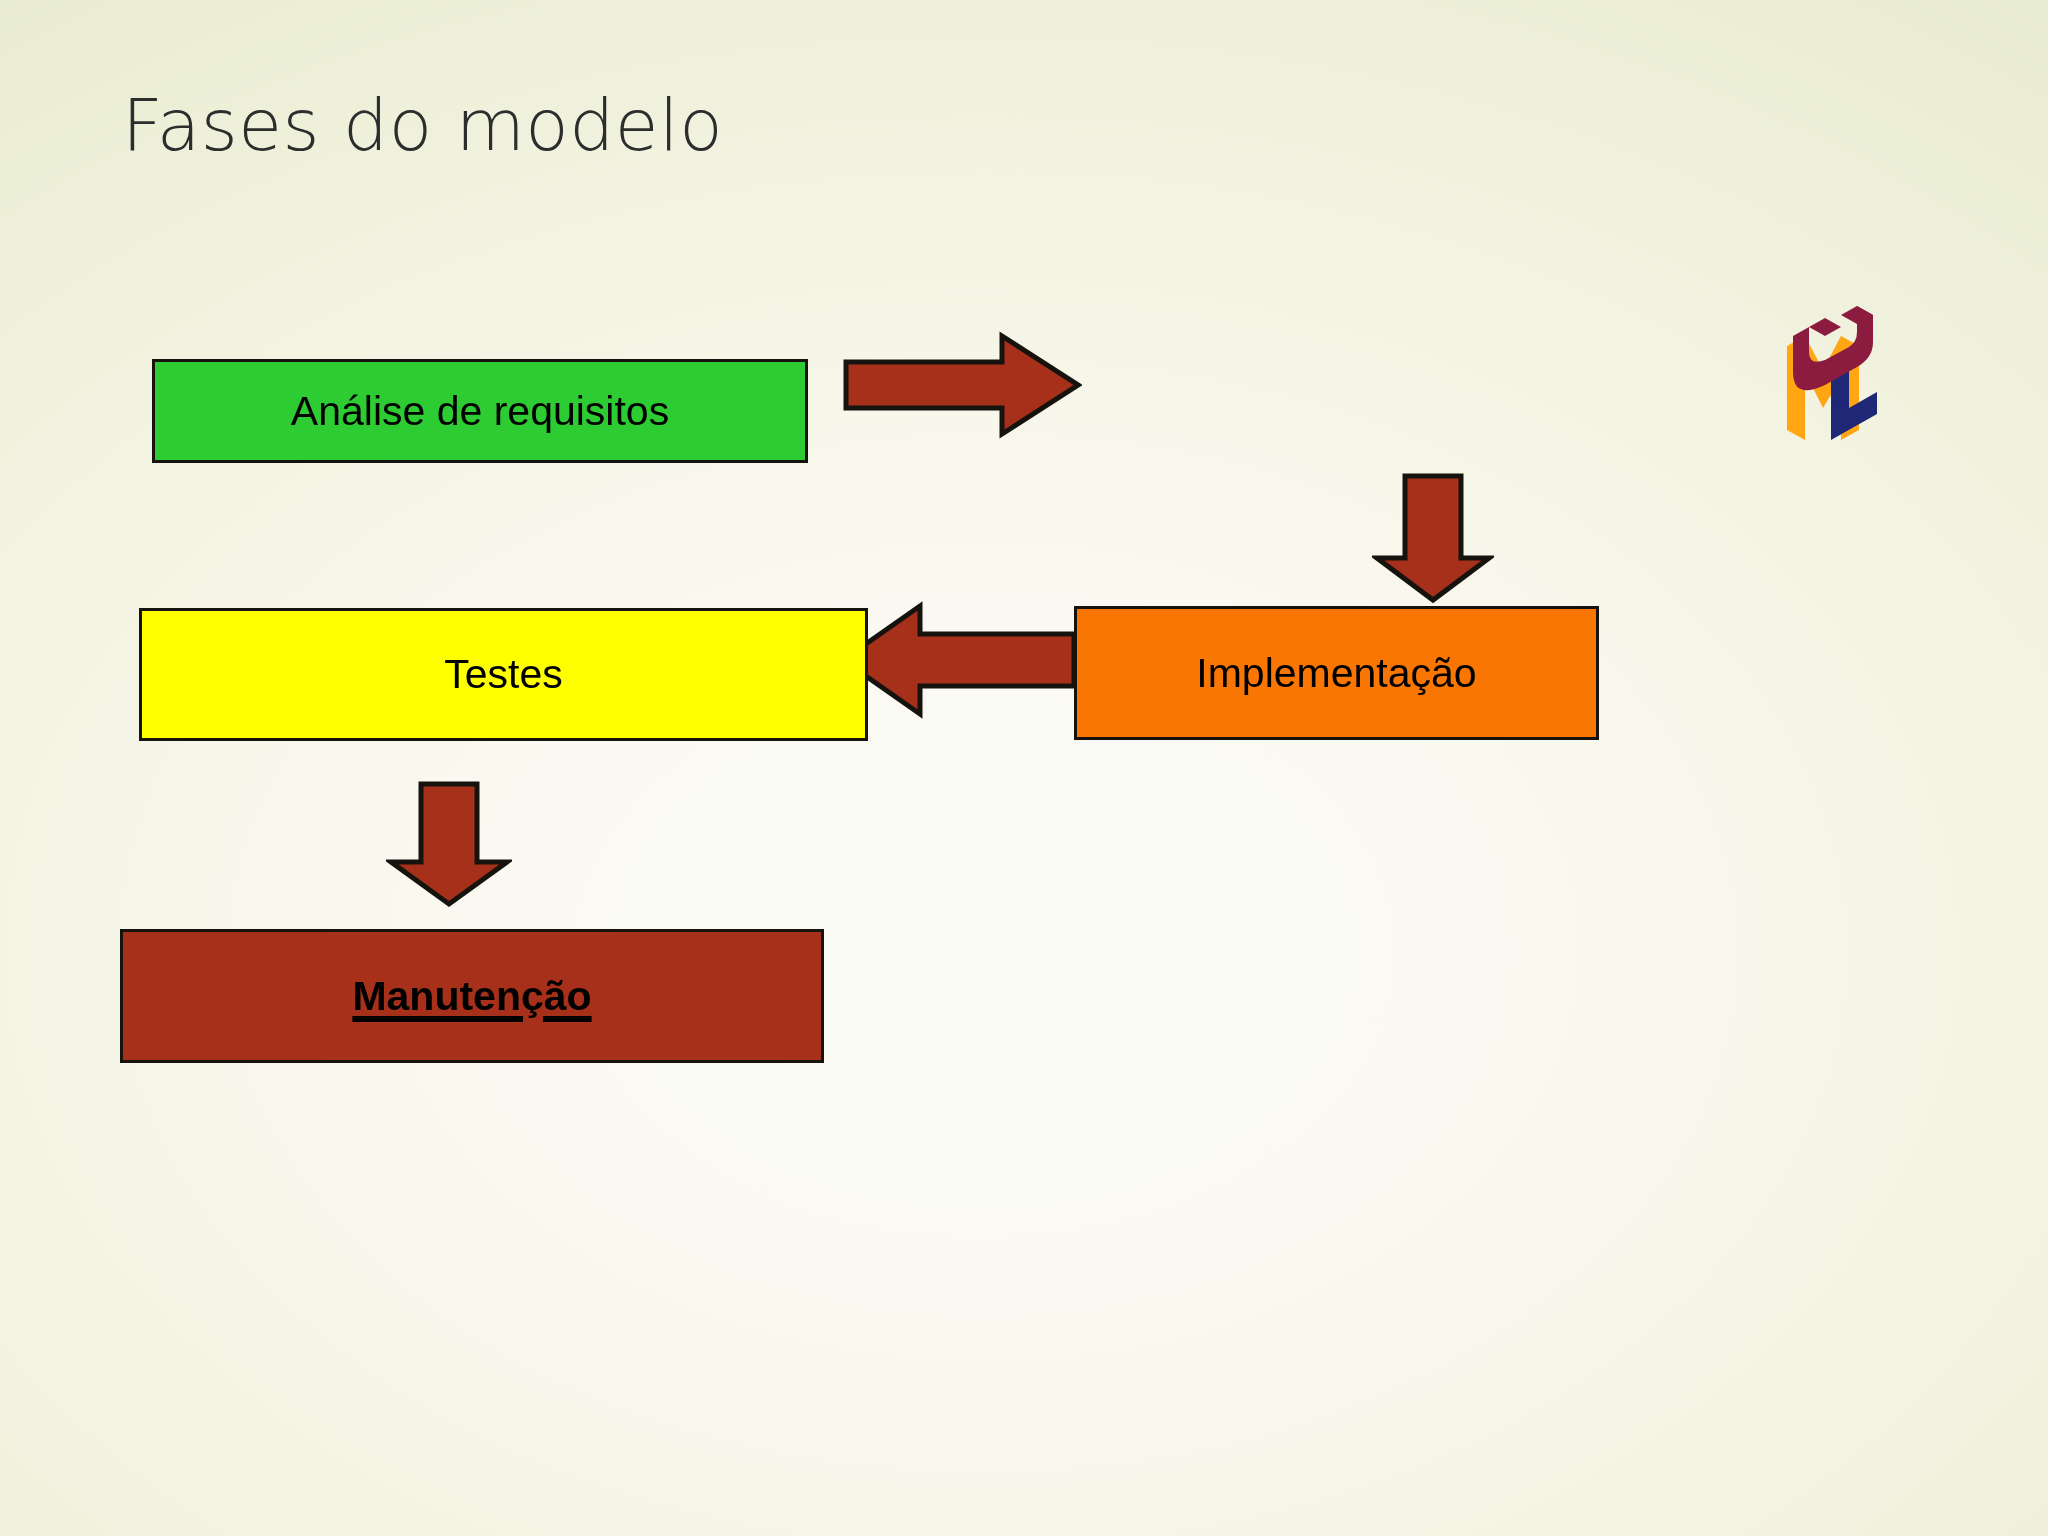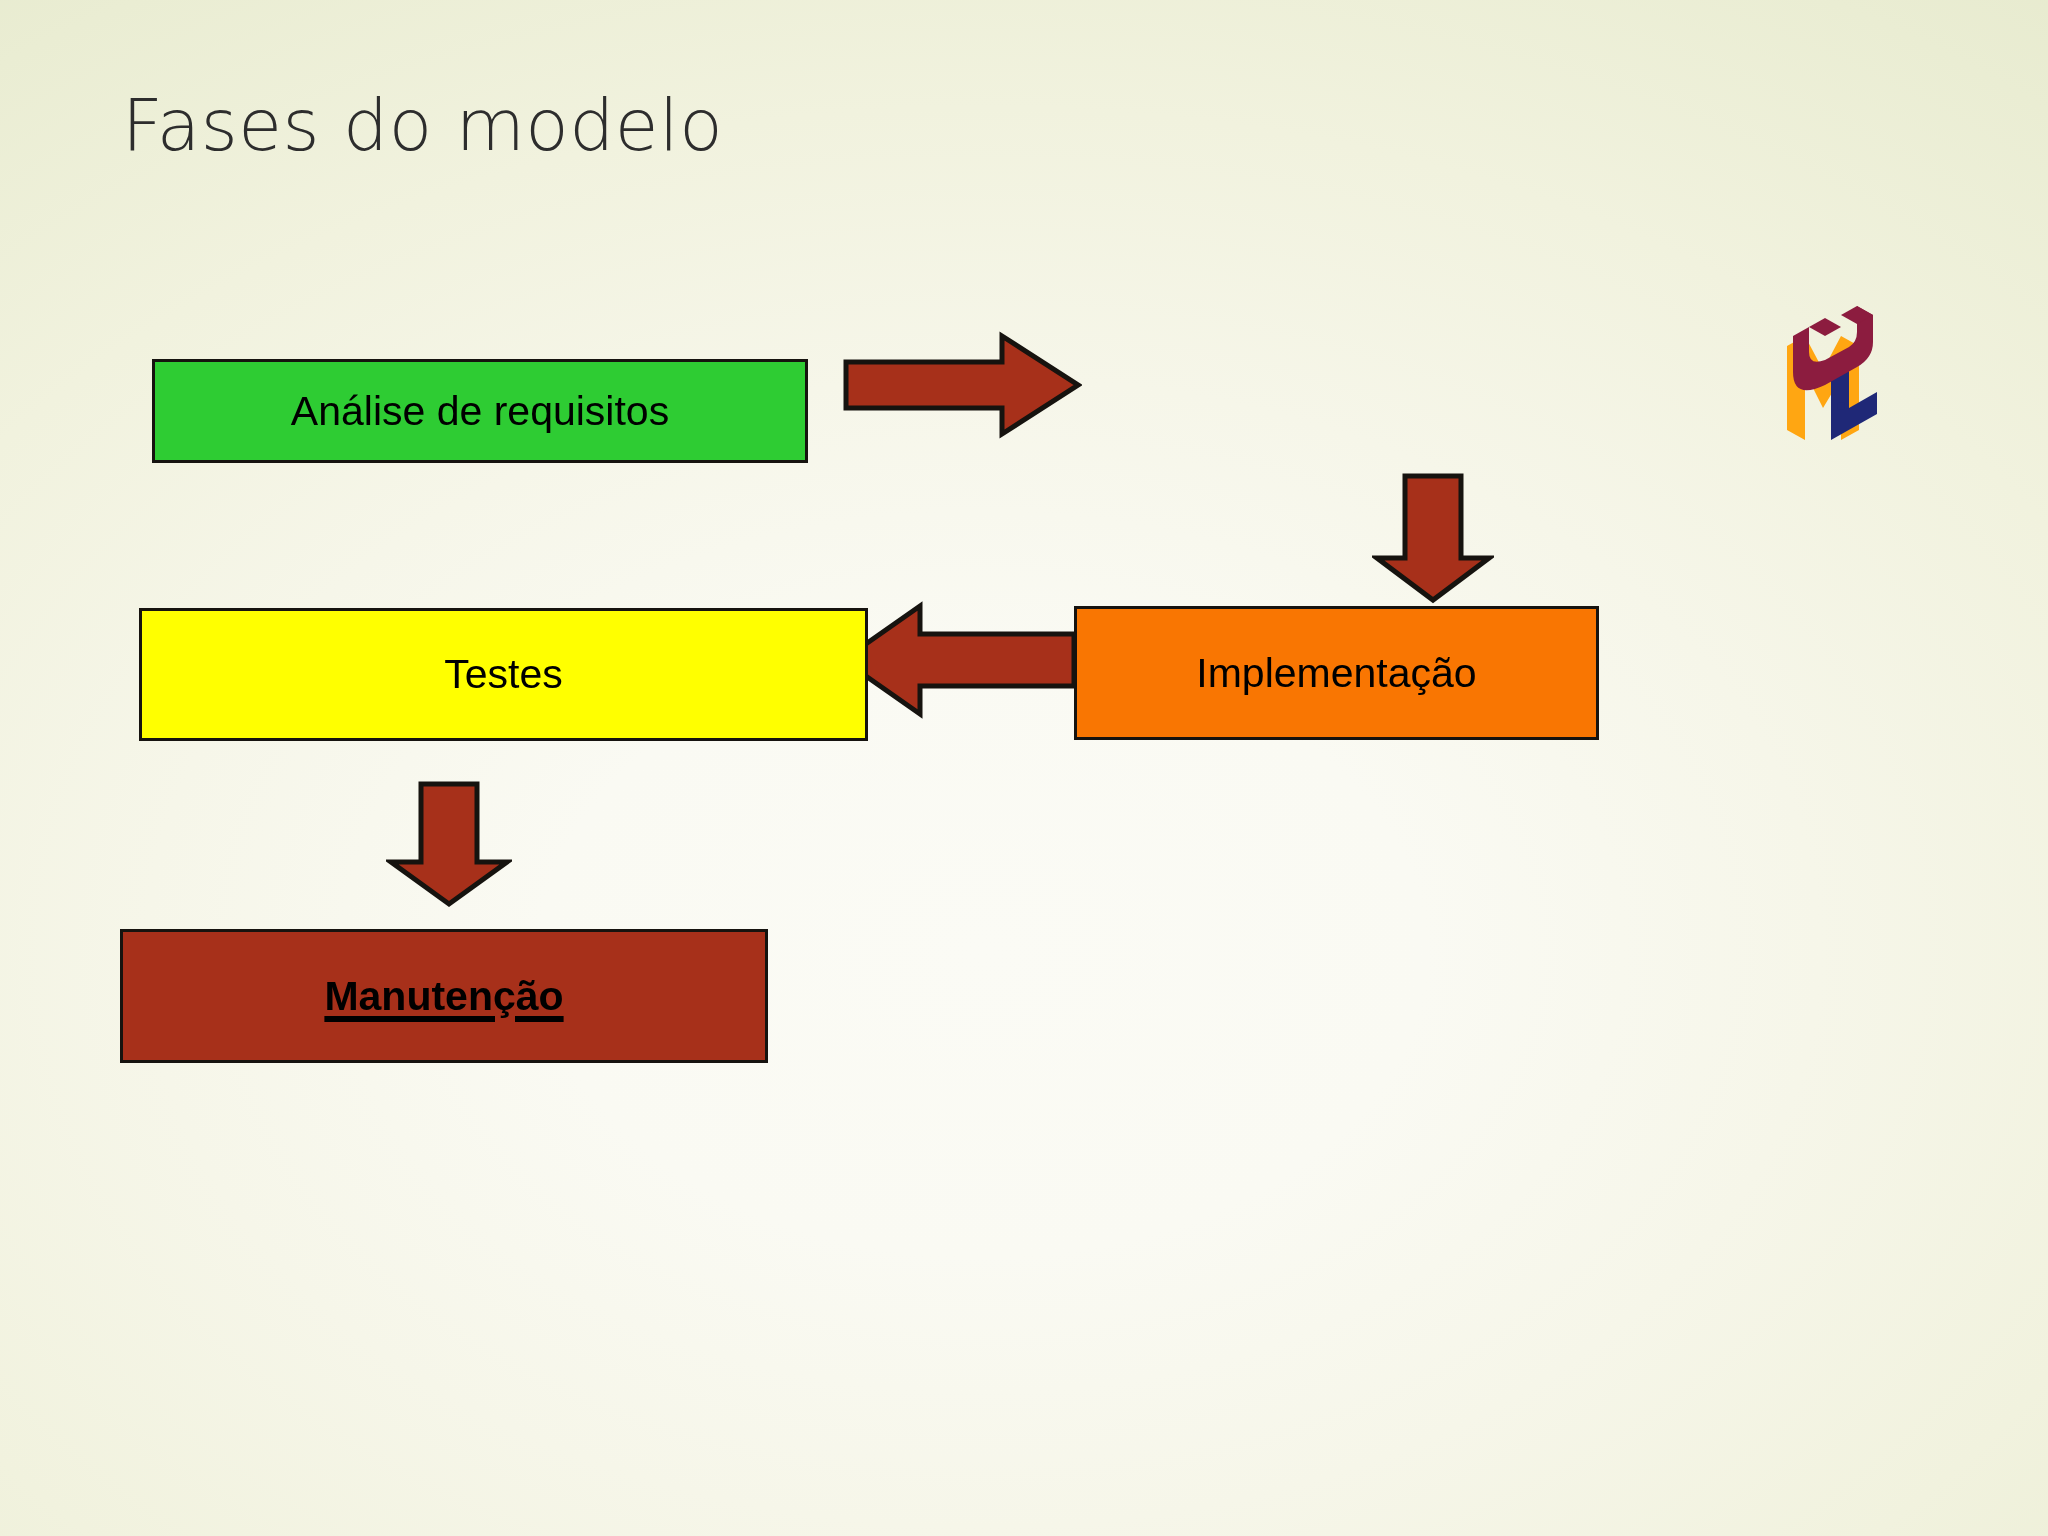--- a/index.html
+++ b/index.html
@@ -84,21 +84,21 @@
     left: 139px;
     top: 608px;
     width: 729px;
     height: 133px;
     background: #FFFF00;
     justify-content: center;
   }
   #box-manutencao {
     left: 120px;
     top: 929px;
-    width: 648px;
+    width: 704px;
     height: 134px;
     background: #A7301A;
   }
   #box-manutencao .phase-label {
     font-weight: bold;
     text-decoration: underline;
     text-underline-offset: 6px;
     text-decoration-thickness: 6px;
   }
 

